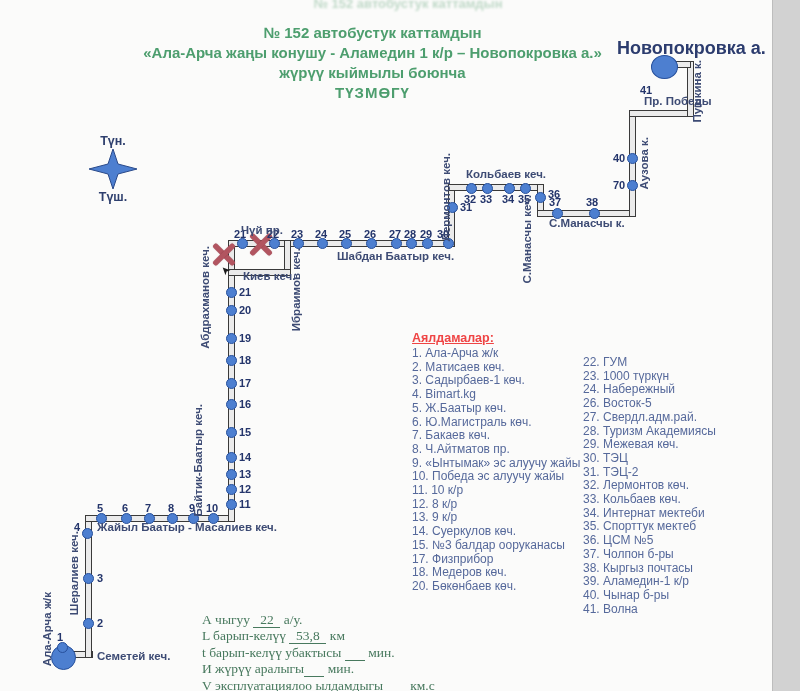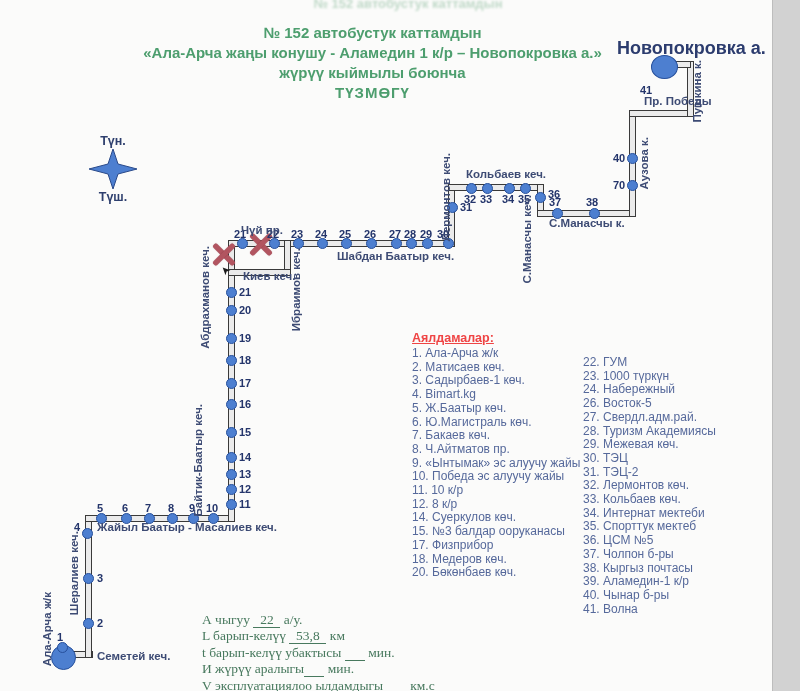--- a/index.html
+++ b/index.html
@@ -197,20 +197,21 @@
         <div class="legend-item">3. Садырбаев-1 көч.</div>
         <div class="legend-item">4.  Bimart.kg</div>
         <div class="legend-item">5. Ж.Баатыр көч.</div>
         <div class="legend-item">6. Ю.Магистраль көч.</div>
         <div class="legend-item">7. Бакаев көч.</div>
         <div class="legend-item">8. Ч.Айтматов пр.</div>
         <div class="legend-item">9. «Ынтымак» эс алуучу жайы</div>
         <div class="legend-item">10. Победа эс алуучу жайы</div>
         <div class="legend-item">11. 10 к/р</div>
         <div class="legend-item">12. 8 к/р</div>
+        <div class="legend-item">13. 9 к/р</div>
         <div class="legend-item">14. Суеркулов көч.</div>
         <div class="legend-item">15. №3 балдар ооруканасы</div>
         <div class="legend-item">17. Физприбор</div>
         <div class="legend-item">18. Медеров көч.</div>
         <div class="legend-item">20. Бөкөнбаев көч.</div>
       </div>
     <div class="legend-col" id="legend-col2">
         <div class="legend-item">22. ГУМ</div>
         <div class="legend-item">23. 1000 түркүн</div>
         <div class="legend-item">24. Набережный</div>

